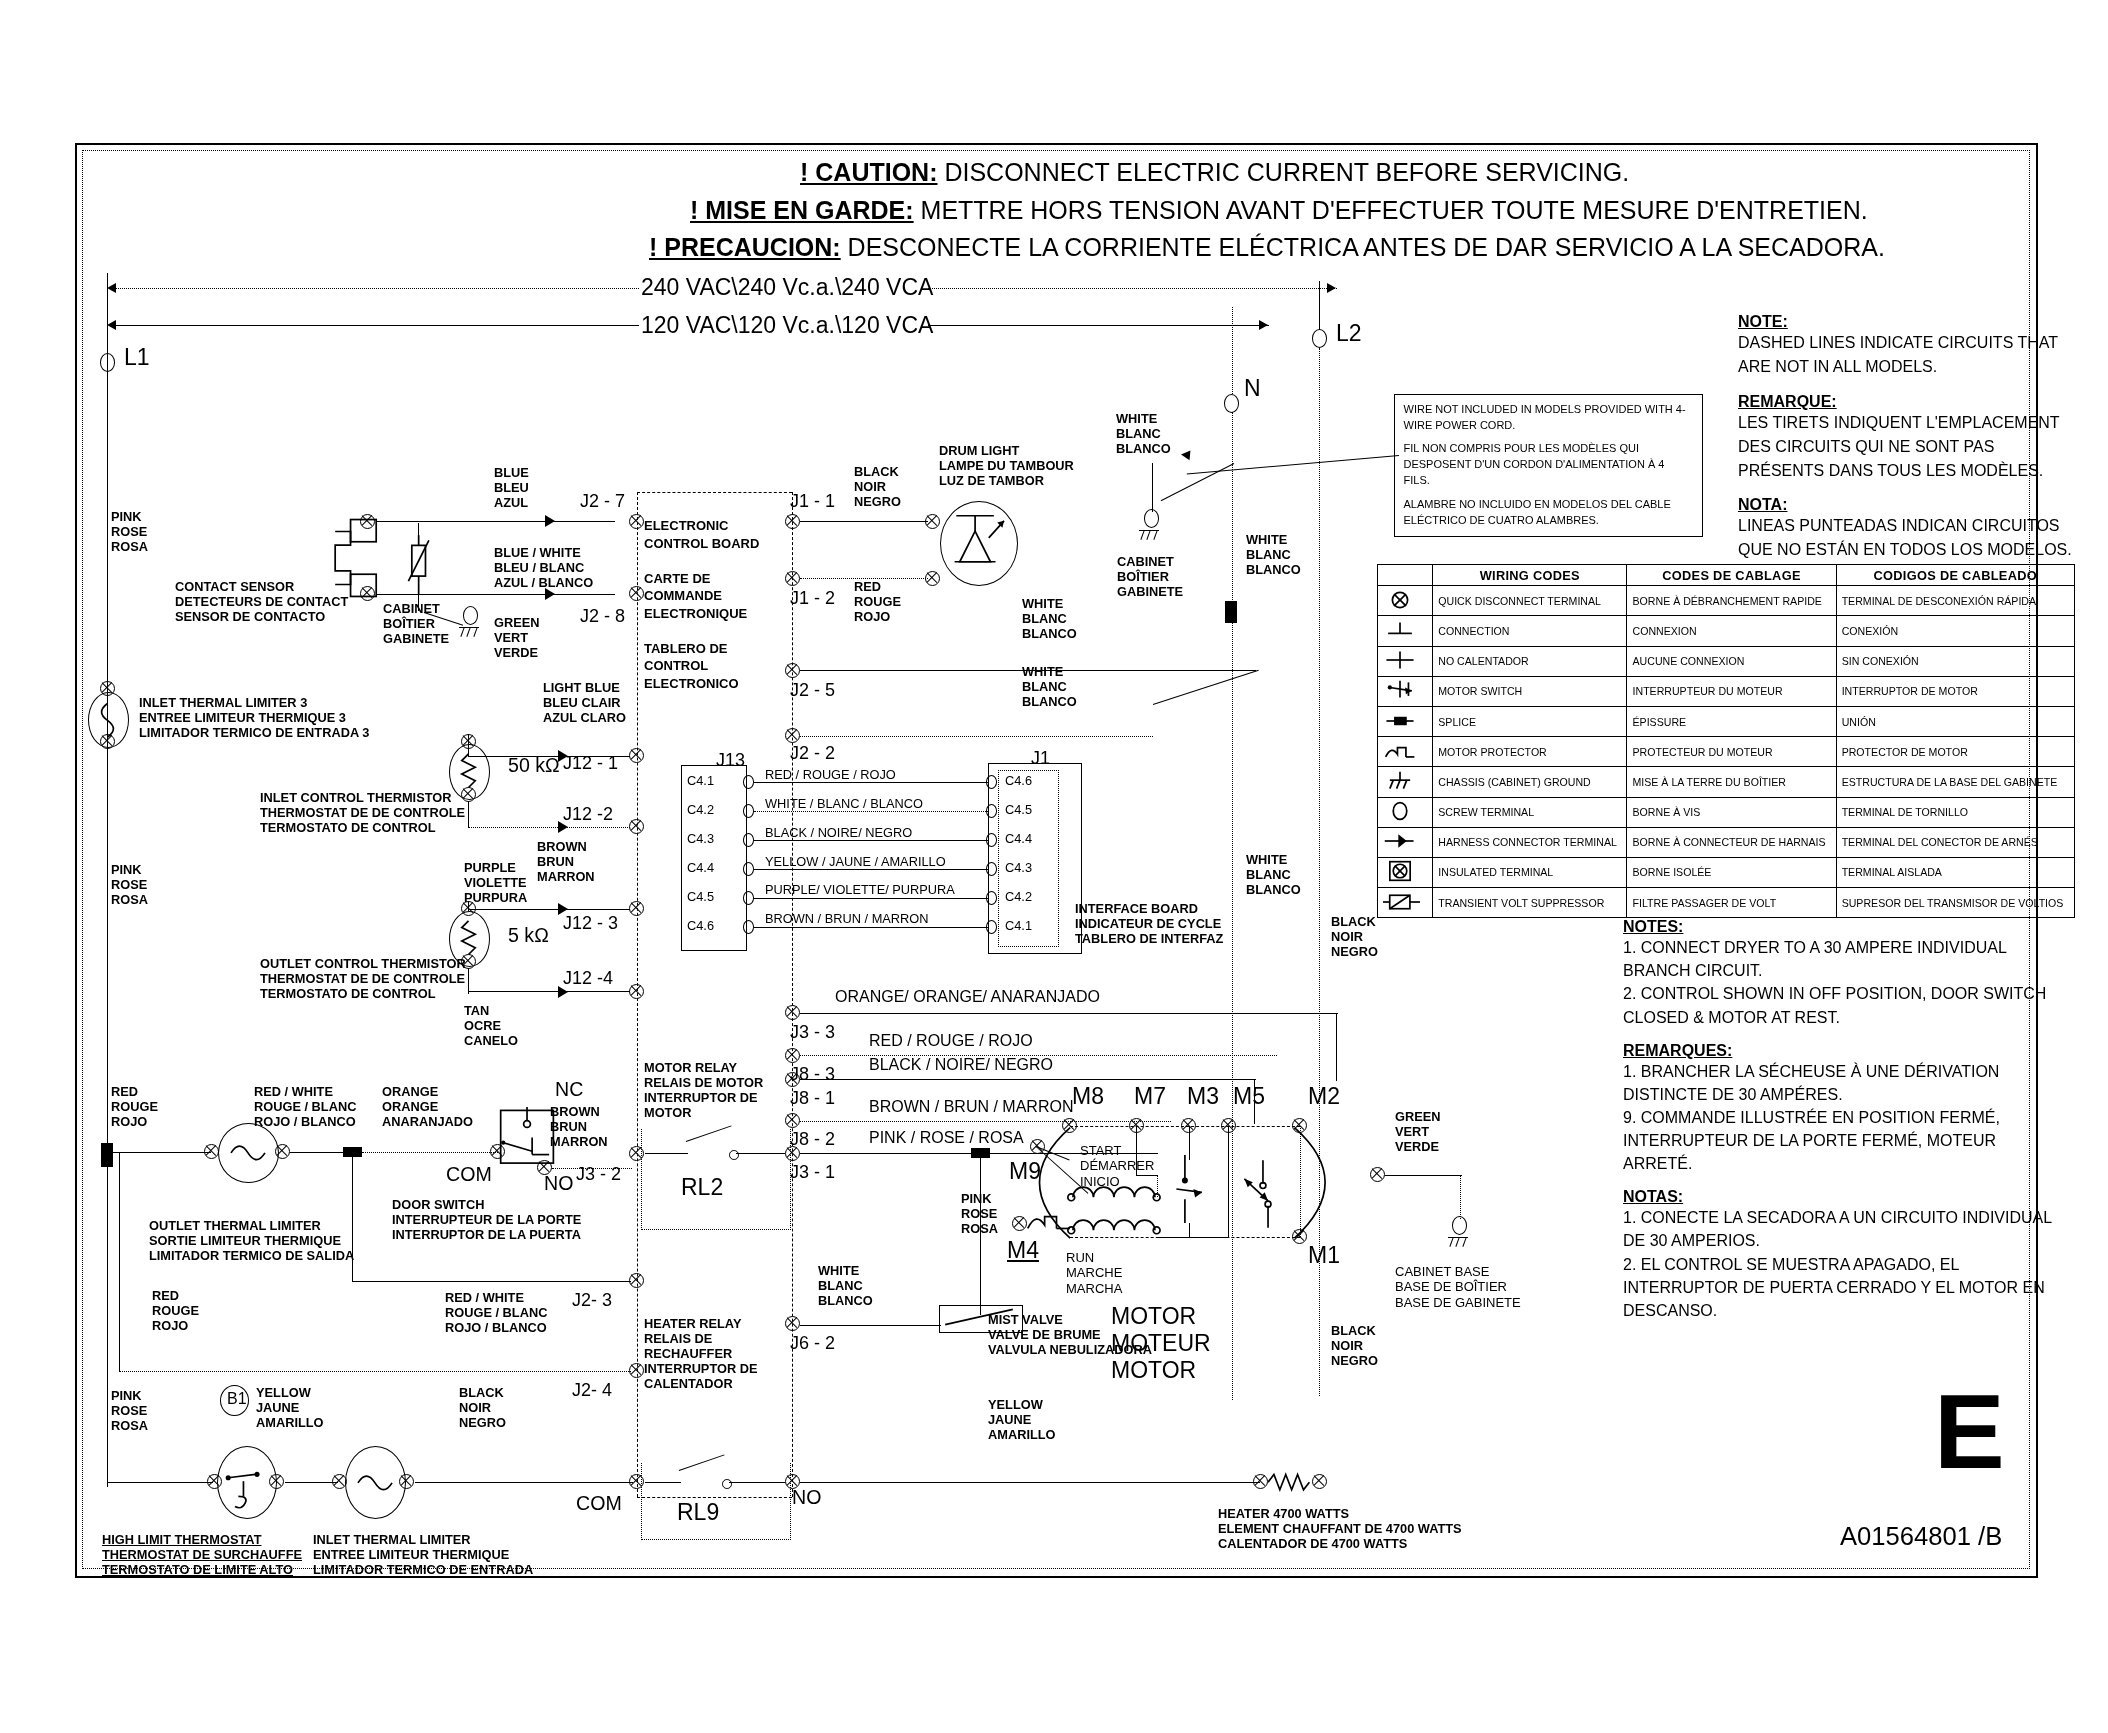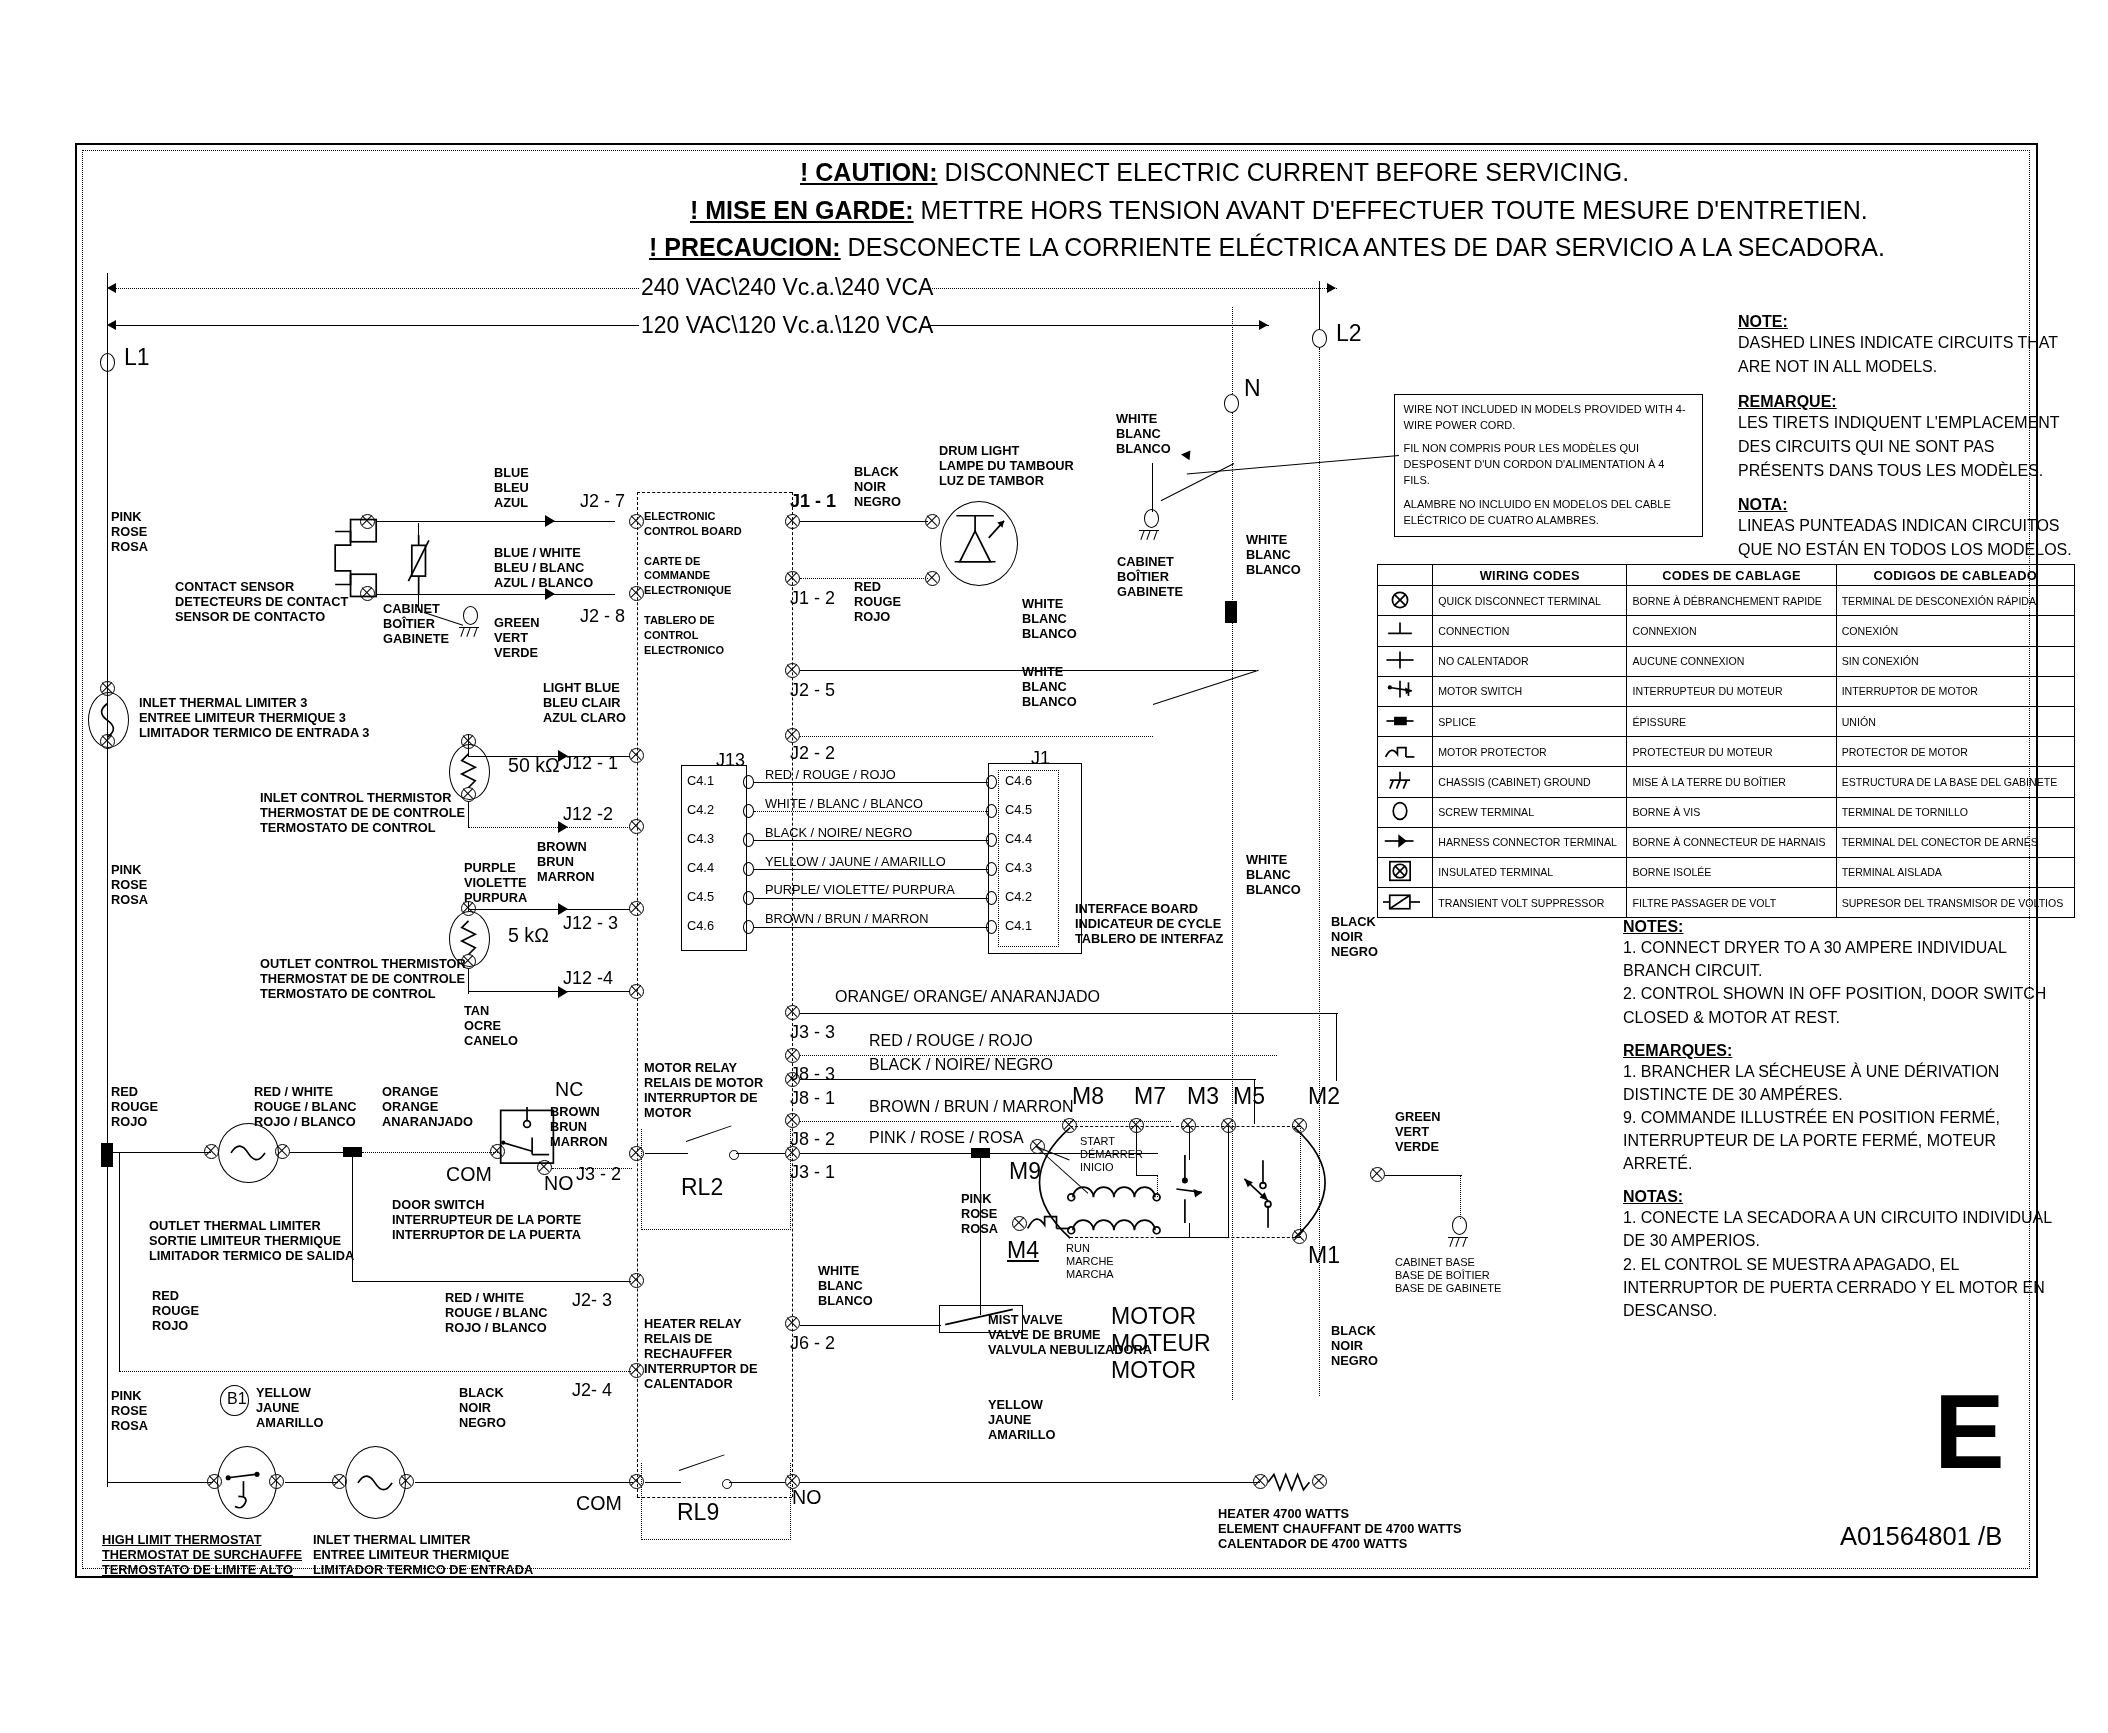--- a/index.html
+++ b/index.html
@@ -15,21 +15,21 @@
   .frame-inner{position:absolute;left:82px;top:150px;width:1946px;height:1417px;border:0.9px dotted #000;}
 
   
   .caution{position:absolute;left:596px;top:158px;width:1380px;}
   .caution div{white-space:nowrap;text-align:left;margin-bottom:8.5px;}
   .c-line1{font-size:25px;padding-left:204px;}
   .c-line2{font-size:25px;padding-left:94px;}
   .c-line3{font-size:25px;padding-left:53px;}
   .kw{font-weight:bold;text-decoration:underline;}
   .t10{font-size:12.8px;font-weight:bold;}
-  .t11{font-size:11px;}
+  .t11{font-size:13px;margin-top:8px;}
   .t12{font-size:16px;}
   .t13{font-size:18px;}
   .t14{font-size:19.6px;}
   .t16{font-size:23px;}
   .bold{font-weight:bold;}
   .ul{text-decoration:underline;}
 
   
   .h{position:absolute;height:0;border-top:1.7px solid #000;}
   .v{position:absolute;width:0;border-left:1.7px solid #000;}
@@ -222,21 +222,21 @@
   <div class="txt t13" style="left:563px;top:968px;">J12 -4</div>
 
   <div class="qd" style="left:629px;top:1146px;"></div>
   <div class="txt t13" style="left:576px;top:1164px;">J3 - 2</div>
   <div class="qd" style="left:629px;top:1273px;"></div>
   <div class="txt t13" style="left:572px;top:1290px;">J2- 3</div>
   <div class="qd" style="left:629px;top:1363px;"></div>
   <div class="txt t13" style="left:572px;top:1380px;">J2- 4</div>
 
   <div class="qd" style="left:785px;top:514px;"></div>
-  <div class="txt t13" style="left:790px;top:491px;font-weight:bold;">J1 - 1</div>
+  <div class="txt t13" style="left:790px;top:491px;">J1 - 1</div>
   <div class="qd" style="left:785px;top:571px;"></div>
   <div class="txt t13" style="left:790px;top:588px;">J1 - 2</div>
   <div class="qd" style="left:785px;top:663px;"></div>
   <div class="txt t13" style="left:790px;top:680px;">J2 - 5</div>
   <div class="qd" style="left:785px;top:728px;"></div>
   <div class="txt t13" style="left:790px;top:743px;">J2 - 2</div>
 
   <div class="qd" style="left:785px;top:1005px;"></div>
   <div class="txt t13" style="left:790px;top:1022px;">J3 - 3</div>
   <div class="qd" style="left:785px;top:1048px;"></div>

